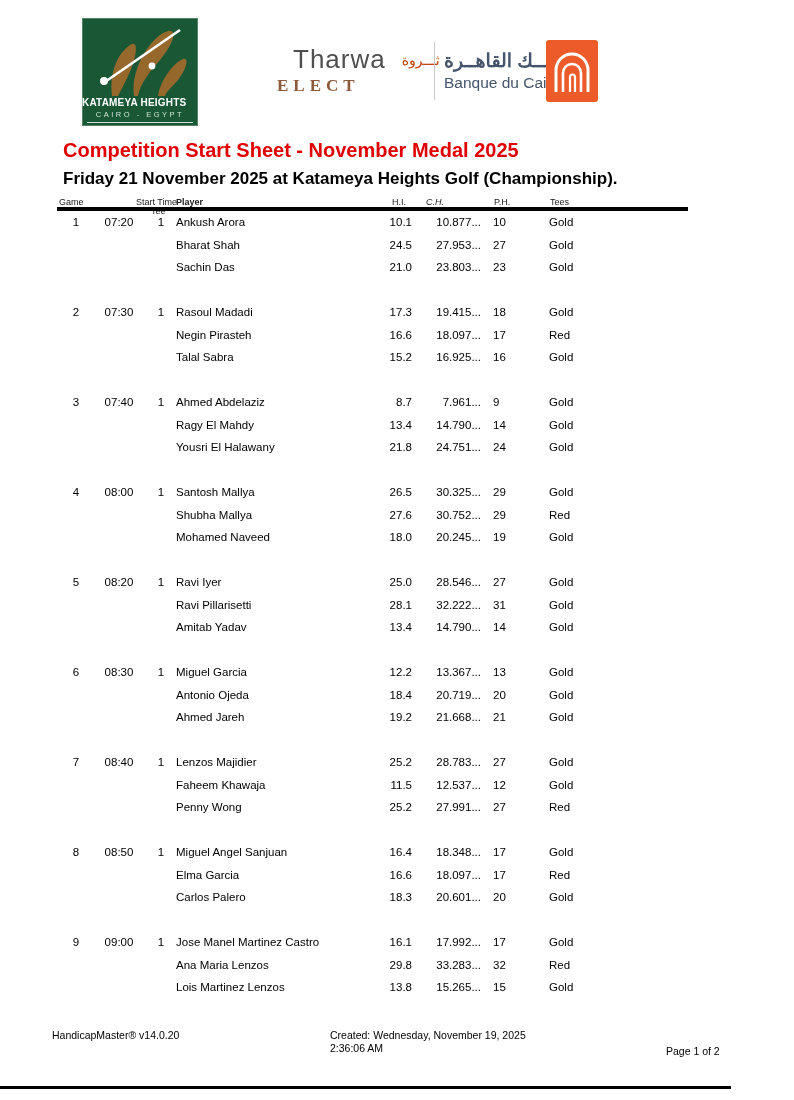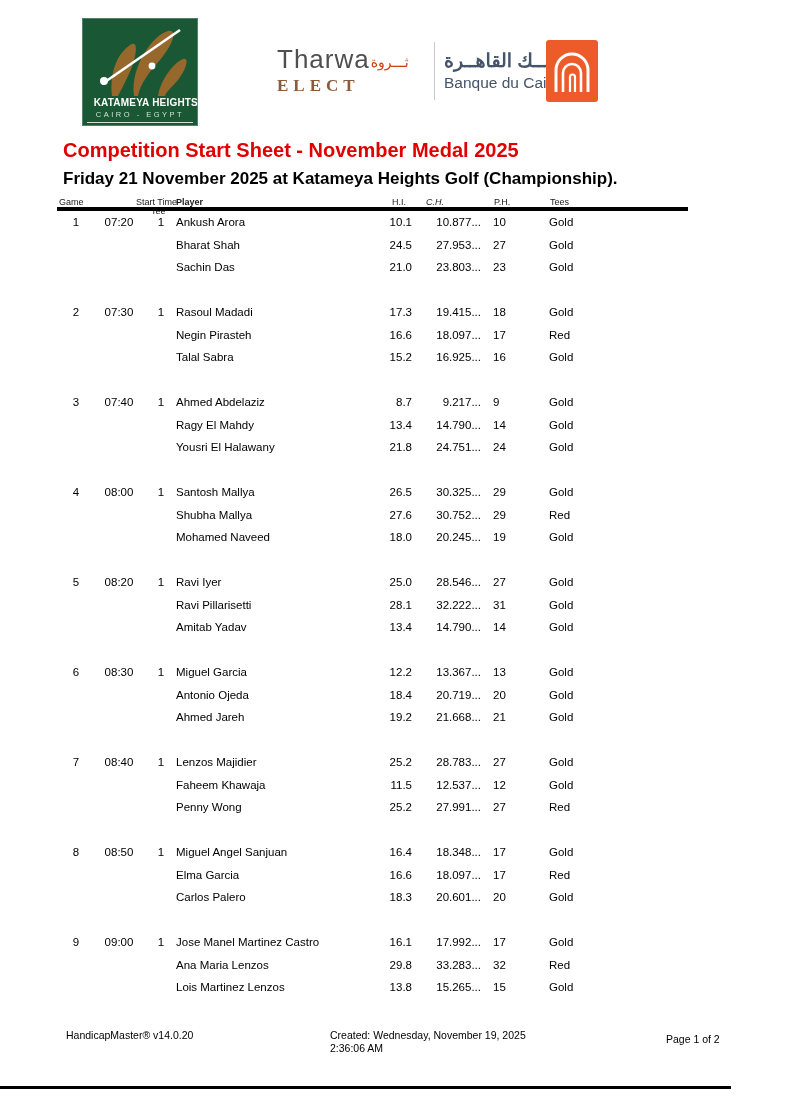--- a/index.html
+++ b/index.html
@@ -3,28 +3,28 @@
 <meta charset="utf-8">
 <style>
   html,body{margin:0;padding:0;background:#fff;}
   .page{position:relative;width:794px;height:1100px;background:#ffffff;overflow:hidden;
         font-family:"Liberation Sans",sans-serif;color:#000;}
 
   
   .kat-logo{position:absolute;left:82px;top:18px;width:116px;height:108px;background:#1a5734;
             box-shadow:inset 0 0 0 1px rgba(255,255,255,.25);}
   .kat-art{position:absolute;left:0;top:0;}
-  .kat-name{position:absolute;left:0;bottom:18px;width:100%;text-align:right;color:#fff;
+  .kat-name{position:absolute;left:0;bottom:18px;width:100%;text-align:left;color:#fff;
             font-weight:bold;font-size:10px;letter-spacing:.2px;white-space:nowrap;}
   .kat-sub{position:absolute;left:0;bottom:7px;width:100%;text-align:center;color:#cfe3d4;
            font-size:7.5px;letter-spacing:2.5px;white-space:nowrap;}
   .kat-rule{position:absolute;left:5px;right:5px;bottom:3px;height:1px;background:rgba(255,255,255,.8);}
 
   .tharwa{position:absolute;left:277px;top:44px;}
-  .tharwa-top{display:flex;align-items:flex-end;gap:1px;}
+  .tharwa-top{display:flex;align-items:center;gap:16px;margin-left:16px;}
   .tharwa-name{font-size:26px;color:#4f4f4f;letter-spacing:1px;}
   .tharwa-arabic{font-size:14px;color:#c2410c;line-height:26px;}
   .tharwa-elect{margin-top:1px;font-family:"Liberation Serif",serif;font-size:17px;color:#8a5a3a;
                 letter-spacing:5px;font-weight:bold;}
 
   .logo-divider{position:absolute;left:434px;top:42px;width:1px;height:58px;background:#c9c9c9;}
 
   .banque{position:absolute;left:444px;top:40px;display:flex;align-items:center;gap:6px;}
   .banque-text{width:96px;text-align:right;color:#45546b;}
   .banque-arabic{font-size:19px;font-weight:bold;line-height:24px;white-space:nowrap;}
@@ -56,23 +56,23 @@
   .c-time{left:96px;width:46px;text-align:center;}
   .c-tee{left:149px;width:24px;text-align:center;}
   .c-player{left:176px;}
   .c-hi{left:366px;width:46px;text-align:right;}
   .c-ch{left:412px;width:69px;text-align:right;}
   .c-ph{left:493px;width:30px;}
   .c-tees{left:549px;}
 
   
   .footer{position:absolute;left:0;top:1029px;width:100%;font-size:10.5px;color:#000;}
-  .f-left{position:absolute;left:66px;top:0;}
+  .f-left{position:absolute;left:52px;top:0;}
   .f-center{position:absolute;left:330px;top:0;line-height:13px;}
-  .f-right{position:absolute;left:666px;top:4px;}
+  .f-right{position:absolute;left:666px;top:16px;}
   .bottom-rule{position:absolute;left:0;top:1086px;width:731px;height:3px;background:#000;}
 </style>
 </head>
 <body>
 
 <div class="page">
 
   <div class="kat-logo">
     <svg class="kat-art" width="116" height="80" viewBox="0 0 116 80">
       <path d="M30,78 C27,50 38,34 48,27 C58,20 54,42 46,58 C42,67 38,74 36,78 Z" fill="#96682c"></path>
@@ -190,21 +190,21 @@
       <span class="cell c-tees">Gold</span>
     </div>
       </div>
       <div class="game-block">
         <div class="player-row">
       <span class="cell c-game">3</span>
       <span class="cell c-time">07:40</span>
       <span class="cell c-tee">1</span>
       <span class="cell c-player">Ahmed Abdelaziz</span>
       <span class="cell c-hi">8.7</span>
-      <span class="cell c-ch">9.217...</span>
+      <span class="cell c-ch">7.961...</span>
       <span class="cell c-ph">9</span>
       <span class="cell c-tees">Gold</span>
     </div>
         <div class="player-row">
       <span class="cell c-game"></span>
       <span class="cell c-time"></span>
       <span class="cell c-tee"></span>
       <span class="cell c-player">Ragy El Mahdy</span>
       <span class="cell c-hi">13.4</span>
       <span class="cell c-ch">14.790...</span>

